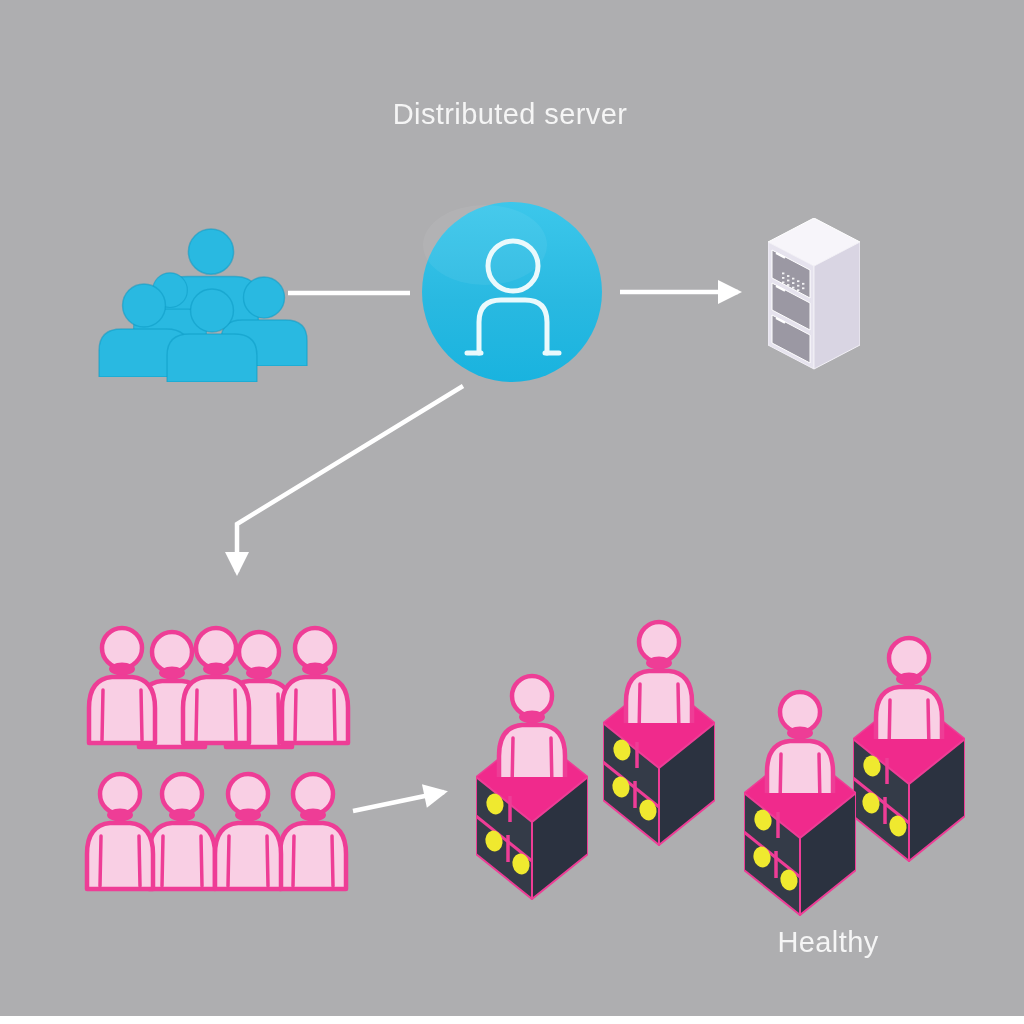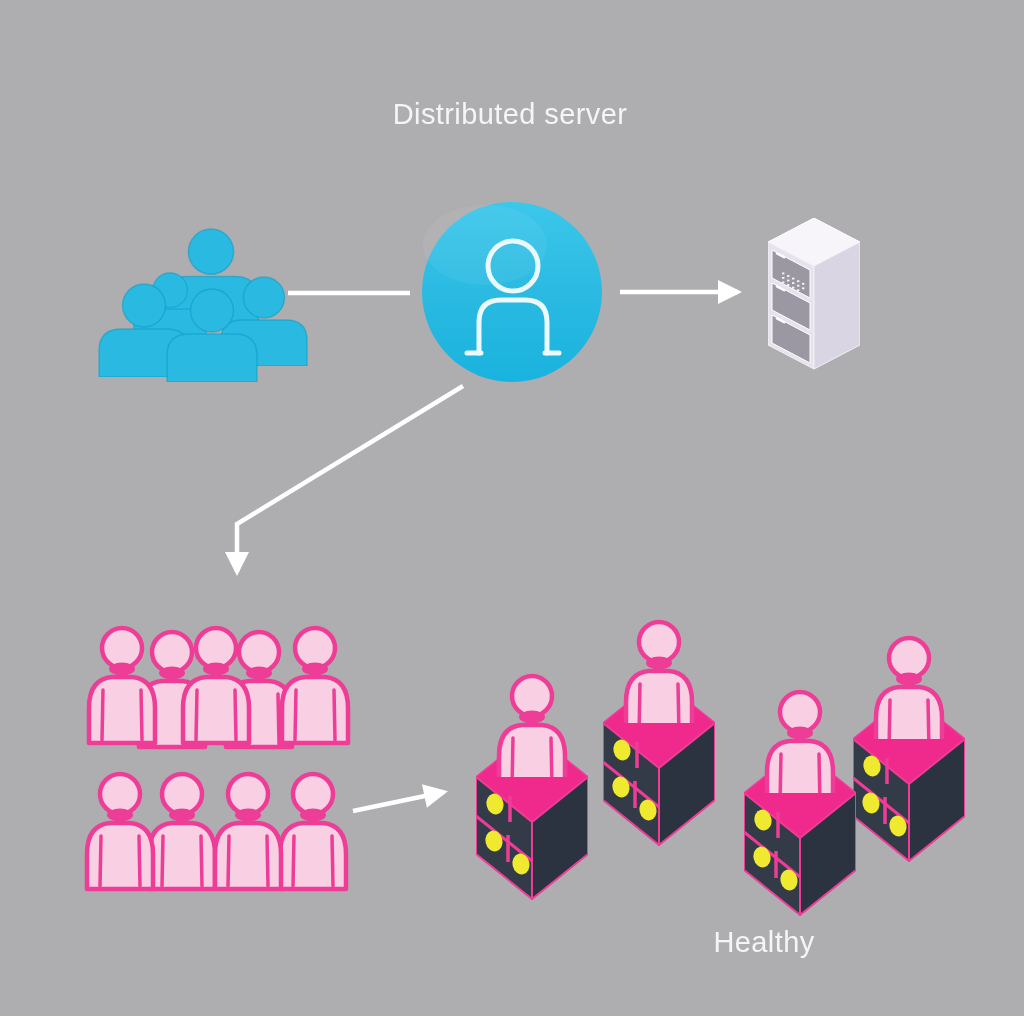--- a/index.html
+++ b/index.html
@@ -138,15 +138,15 @@
 
     <g>
       <use href="#serverUnit" x="603" y="616" width="112" height="230"></use>
       <use href="#serverUnit" x="476" y="670" width="112" height="230"></use>
       <use href="#serverUnit" x="853" y="632" width="112" height="230"></use>
       <use href="#serverUnit" x="744" y="686" width="112" height="230"></use>
     </g>
   </svg>
 
   <div class="label" style="left:510px; top:98px;">Distributed server</div>
-  <div class="label" style="left:764px; top:926px;">Healthy</div>
+  <div class="label" style="left:828px; top:926px;">Healthy</div>
 
 </div>
 
 </body></html>

